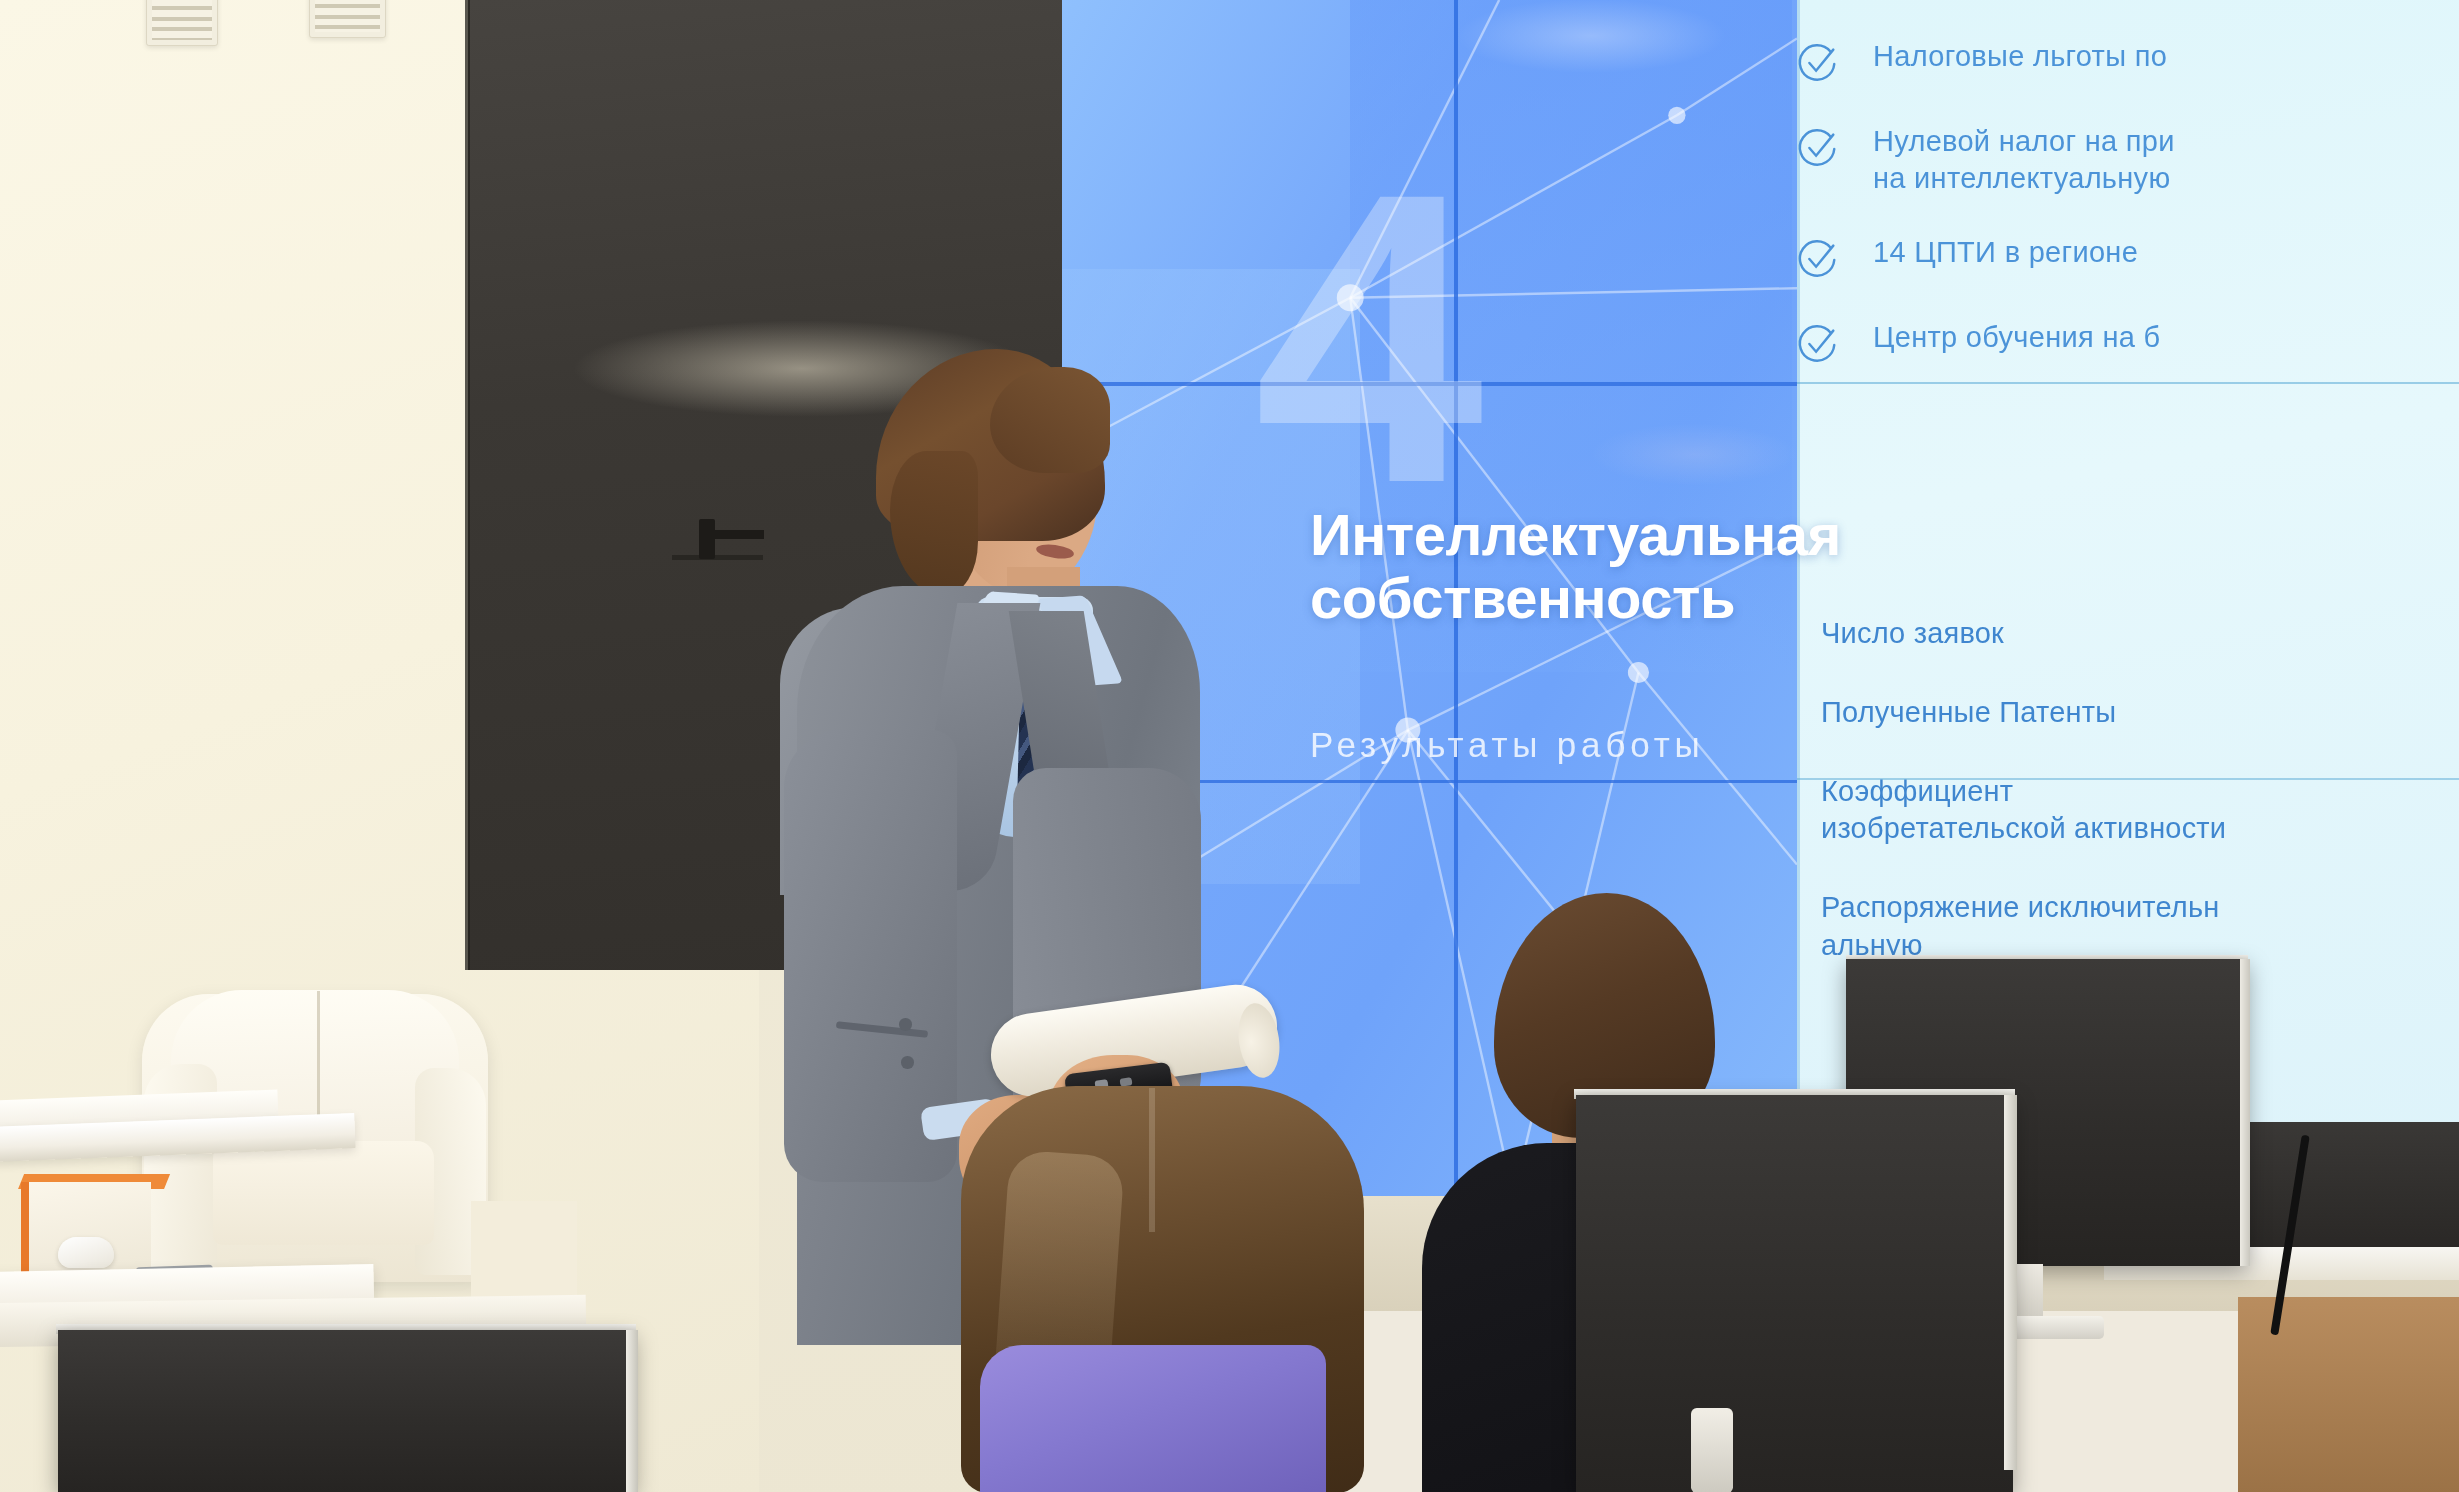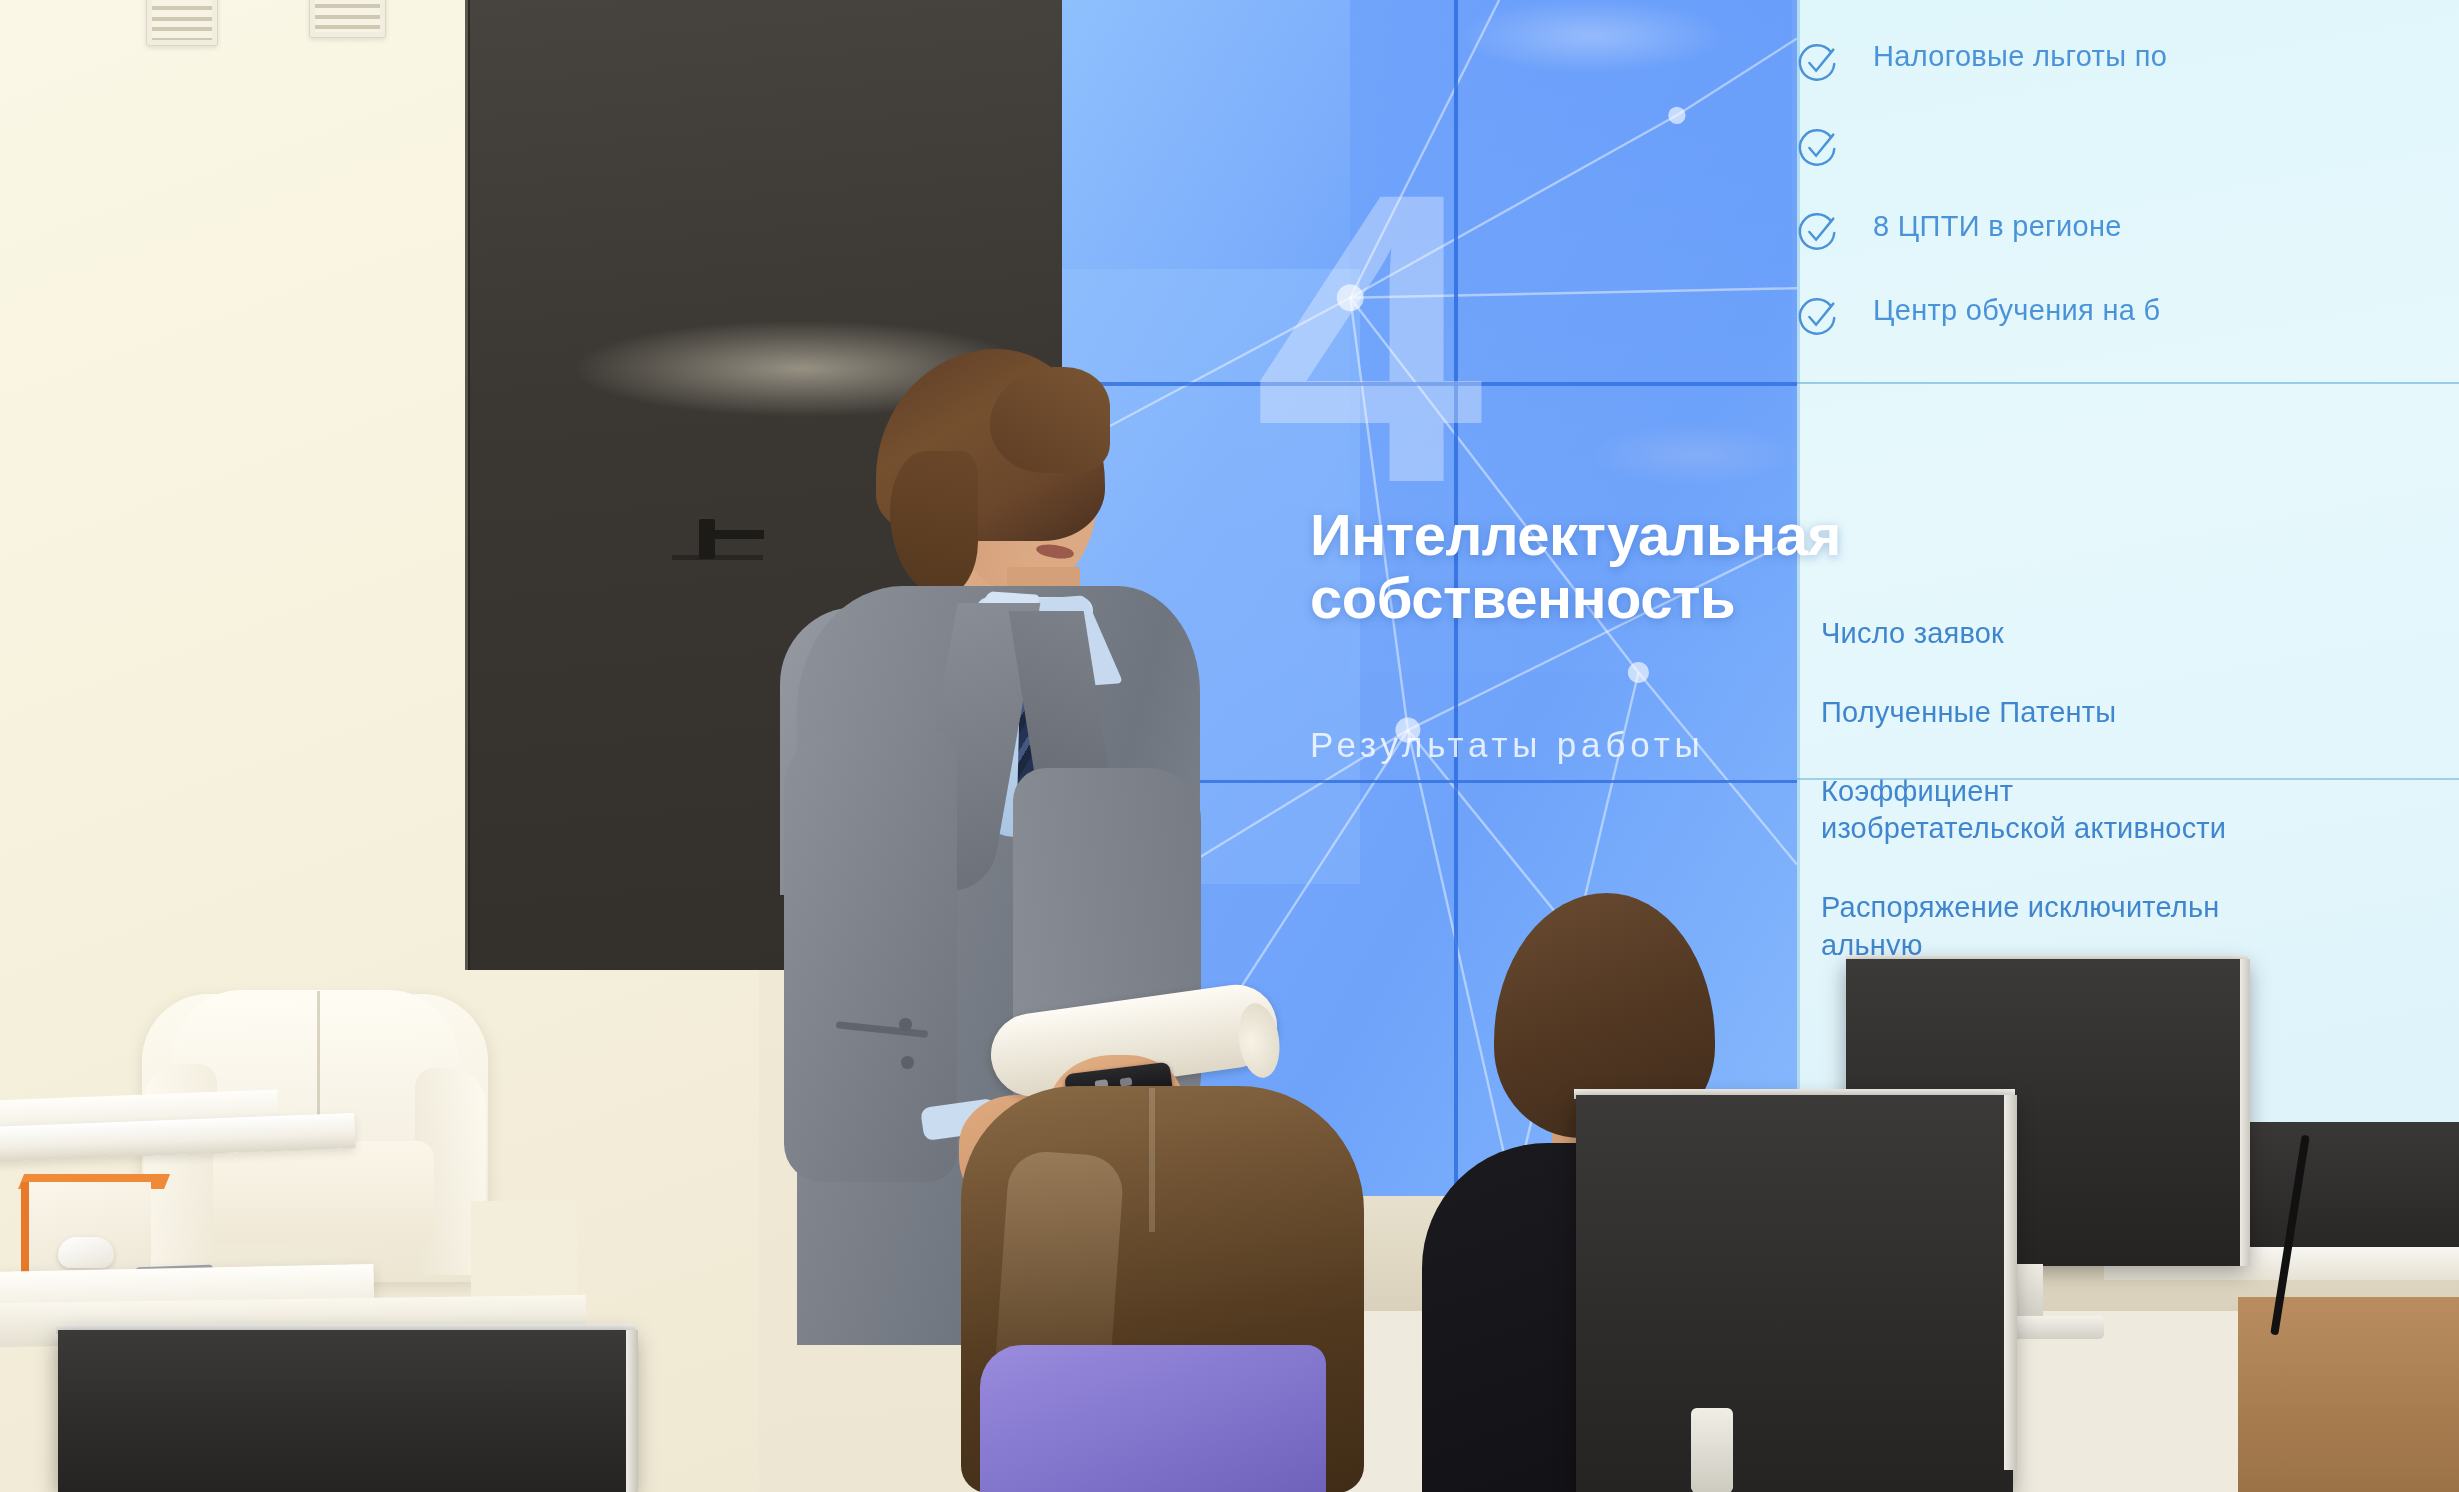--- a/index.html
+++ b/index.html
@@ -466,30 +466,32 @@
         <span class="check-text">Налоговые льготы по</span>
       </div>
 
       <div class="check-row">
         <span class="check-icon">
           <svg viewBox="0 0 46 46" width="44" height="44" fill="none" stroke="#4b93d8" stroke-width="2.6" stroke-linecap="round">
             <path d="M36 10 A18 18 0 1 0 40 23"></path>
             <path d="M14 22 L21 30 L39 8"></path>
           </svg>
         </span>
+        <span class="check-text">Нулевой налог на при
+на интеллектуальную</span>
       </div>
 
       <div class="check-row">
         <span class="check-icon">
           <svg viewBox="0 0 46 46" width="44" height="44" fill="none" stroke="#4b93d8" stroke-width="2.6" stroke-linecap="round">
             <path d="M36 10 A18 18 0 1 0 40 23"></path>
             <path d="M14 22 L21 30 L39 8"></path>
           </svg>
         </span>
-        <span class="check-text">8 ЦПТИ в регионе</span>
+        <span class="check-text">14 ЦПТИ в регионе</span>
       </div>
 
       <div class="check-row">
         <span class="check-icon">
           <svg viewBox="0 0 46 46" width="44" height="44" fill="none" stroke="#4b93d8" stroke-width="2.6" stroke-linecap="round">
             <path d="M36 10 A18 18 0 1 0 40 23"></path>
             <path d="M14 22 L21 30 L39 8"></path>
           </svg>
         </span>
         <span class="check-text">Центр обучения на б</span>

